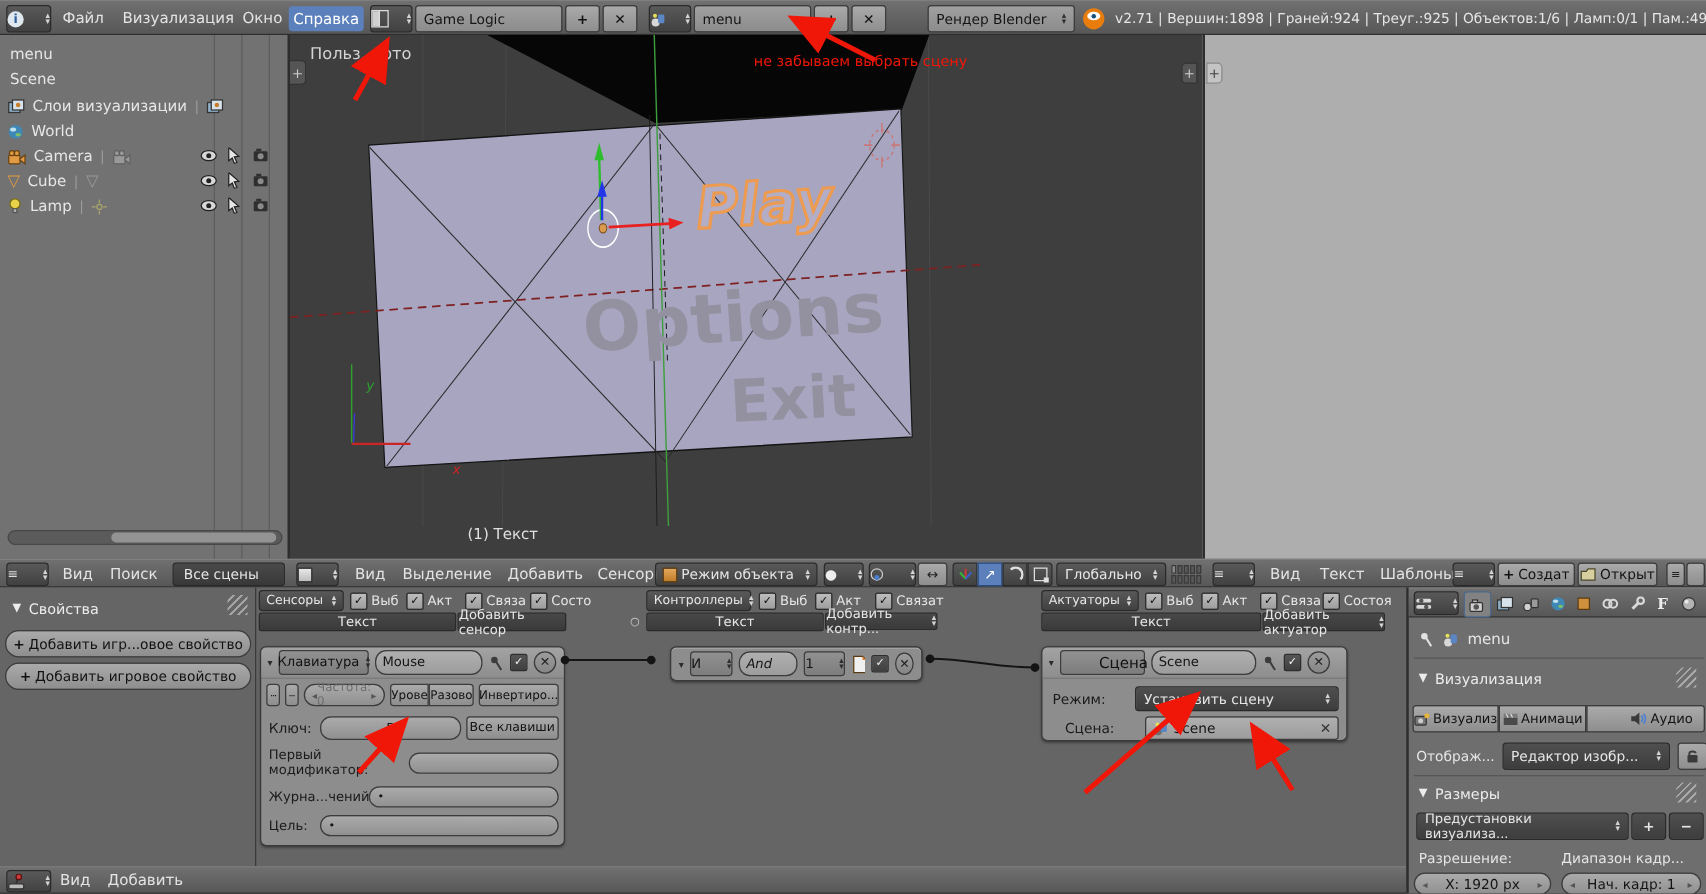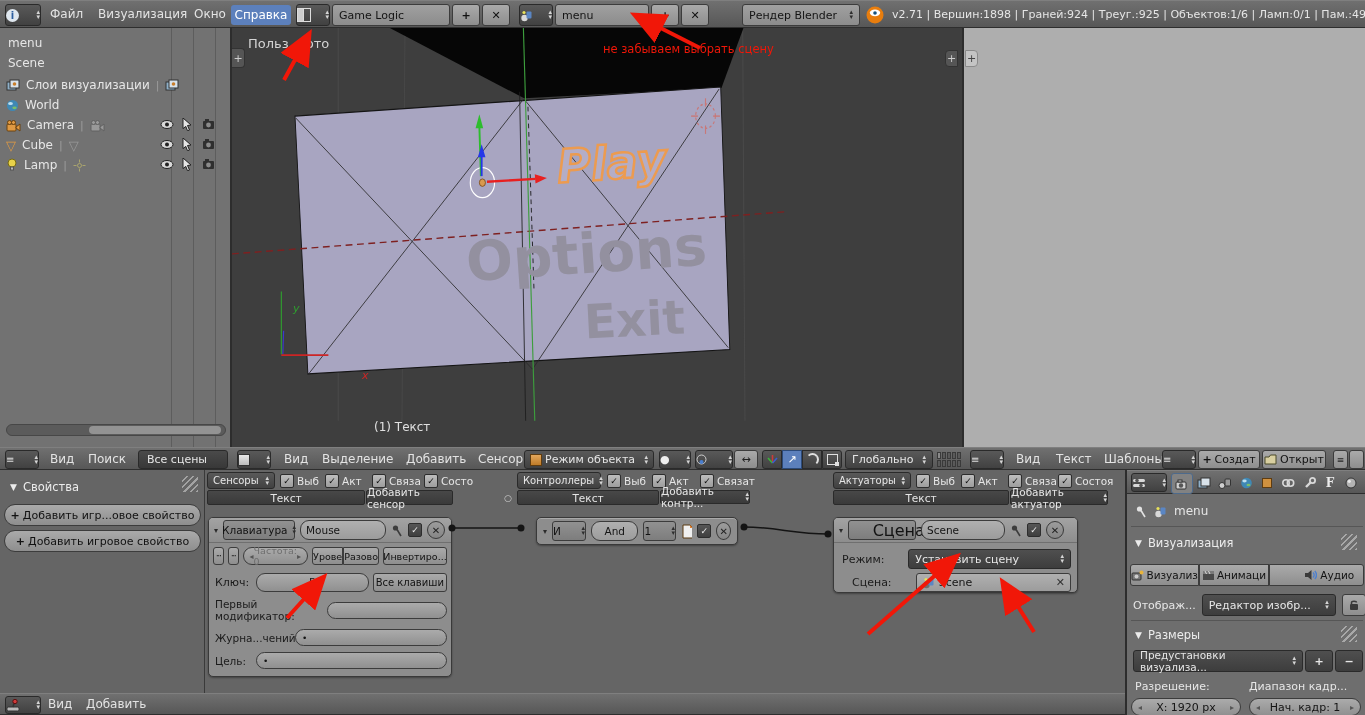--- a/index.html
+++ b/index.html
@@ -564,21 +564,21 @@
     <div class="r brick" style="left:536px;top:47px;width:202px;height:28px;">
       <div style="height:100%;display:flex;align-items:center;gap:5px;padding:0 6px;">
         <span style="color:#2b2b2b;font-size:8px;">▾</span>
         <span class="btnL" style="width:40px;height:18px;background:linear-gradient(#919191,#7d7d7d);">
           <span style="font-size:10.5px;">И</span>
           <span class="dda lite">
               <span>▴</span>
               <span>▾</span>
             </span>
         </span>
-        <span class="fldL" style="width:44px;height:18px;border-radius:9px;justify-content:center;">
+        <span class="fldL" style="width:44px;height:18px;border-radius:9px;font-style:italic;">
             <span style="font-size:10.5px;">And</span>
           </span>
         <span class="btnL" style="width:38px;height:18px;background:linear-gradient(#919191,#7d7d7d);">
           <span style="font-size:10.5px;">1</span>
           <span class="dda lite">
               <span>▴</span>
               <span>▾</span>
             </span>
         </span>
         <svg width="14" height="15">
@@ -623,21 +623,21 @@
       <span class="dda">
           <span>▴</span>
           <span>▾</span>
         </span>
     </div>
 
     <div class="r brick" style="left:833px;top:47px;width:245px;height:76px;">
       <div class="brickhdr" style="height:24px;display:flex;align-items:center;gap:5px;padding:0 5px;">
         <span style="color:#2b2b2b;font-size:8px;">▾</span>
         <span class="btnL" style="width:66px;height:18px;background:linear-gradient(#919191,#7d7d7d);">
-          <span style="font-size:16px;padding-left:42px;">Сцена</span>
+          <span style="font-size:12px;padding-left:42px;">Сцена</span>
           <span class="dda lite">
               <span>▴</span>
               <span>▾</span>
             </span>
         </span>
         <span class="fldL" style="width:72px;height:18px;border-radius:9px;">
             <span style="font-size:10.5px;">Scene</span>
           </span>
         <svg width="12" height="13">
             <circle cx="4.5" cy="4" r="2.6" fill="#3c3c3c"></circle>

